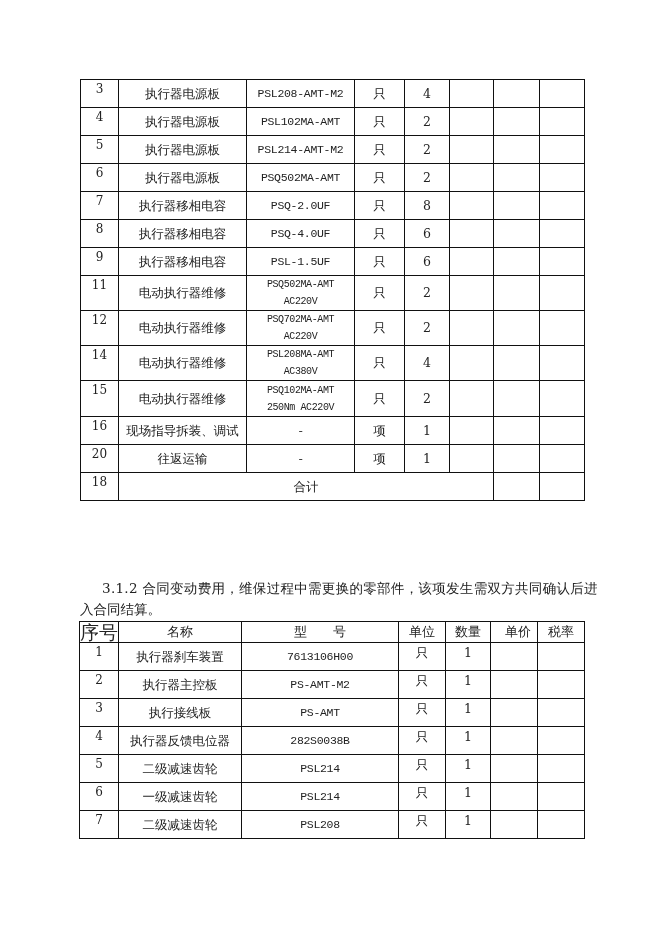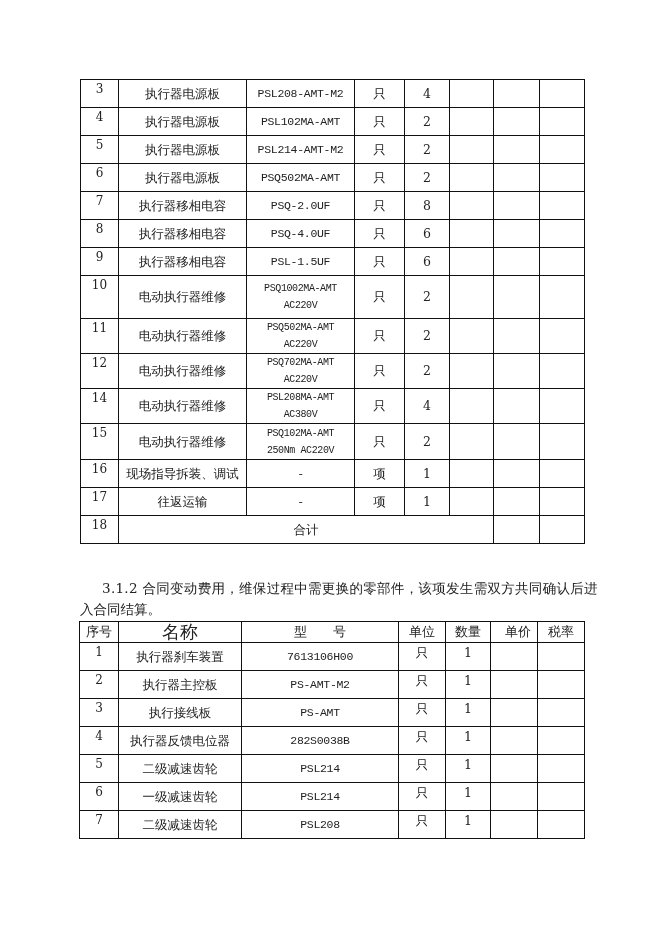--- a/index.html
+++ b/index.html
@@ -111,33 +111,20 @@
         <td>执行器移相电容</td>
         <td class="model">
           <div>PSL-1.5UF</div>
         </td>
         <td>只</td>
         <td>6</td>
         <td></td>
         <td></td>
         <td></td>
       </tr>
-      <tr style="height: 43px;">
-        <td class="num">10</td>
-        <td>电动执行器维修</td>
-        <td class="model2">
-          <div>PSQ1002MA-AMT</div>
-          <div>AC220V</div>
-        </td>
-        <td>只</td>
-        <td>2</td>
-        <td></td>
-        <td></td>
-        <td></td>
-      </tr>
       <tr style="height: 35px;">
         <td class="num">11</td>
         <td>电动执行器维修</td>
         <td class="model2">
           <div>PSQ502MA-AMT</div>
           <div>AC220V</div>
         </td>
         <td>只</td>
         <td>2</td>
         <td></td>
@@ -189,21 +176,21 @@
         <td class="model">
           <div>-</div>
         </td>
         <td>项</td>
         <td>1</td>
         <td></td>
         <td></td>
         <td></td>
       </tr>
       <tr style="height: 28px;">
-        <td class="num">17</td>
+        <td class="num">20</td>
         <td>往返运输</td>
         <td class="model">
           <div>-</div>
         </td>
         <td>项</td>
         <td>1</td>
         <td></td>
         <td></td>
         <td></td>
       </tr>
@@ -224,22 +211,22 @@
     <col style="width:39px">
       <col style="width:123px">
       <col style="width:157px">
     <col style="width:47px">
       <col style="width:45px">
       <col style="width:47px">
       <col style="width:47px">
   </colgroup>
   <thead id="t2-head">
       <tr style="height: 21px;">
-        <td style="font-size: 13px; margin-top: 24px;">序号</td>
-        <td style="font-size: 18px;">名称</td>
+        <td style="font-size: 19px; margin-top: 24px;">序号</td>
+        <td style="font-size: 13px;">名称</td>
         <td style="font-size: 13px;">型　　号</td>
         <td style="font-size: 13px;">单位</td>
         <td style="font-size: 13px;">数量</td>
         <td style="font-size: 13px; padding-left: 8px;">单价</td>
         <td style="font-size: 13px;">税率</td>
       </tr>
     </thead>
   <tbody id="t2-body">
       <tr style="height: 28px;">
         <td class="num">1</td>

